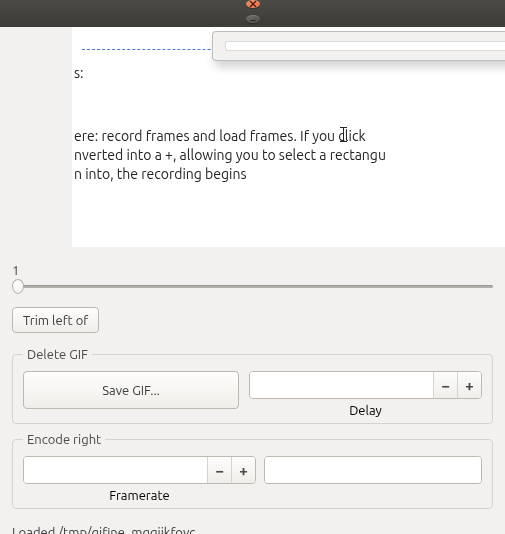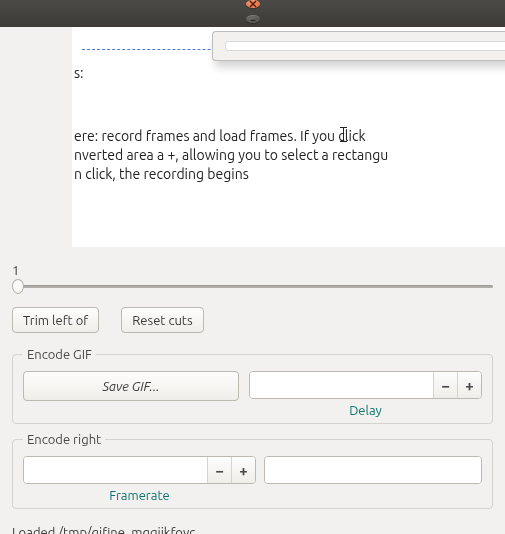--- a/index.html
+++ b/index.html
@@ -98,21 +98,21 @@
   }
   .slider-track .thumb {
     position: absolute; left: 0; top: 0;
     width: 12px; height: 15px;
     background: radial-gradient(circle at 40% 30%, #fff, #f2efe9);
     border: 1px solid #b3afa8;
     border-radius: 50% 50% 50% 50% / 45% 45% 55% 55%;
   }
 
   .button-row {
-    display: flex; gap: 22px; padding: 8px 12px 10px 12px; flex-wrap: nowrap; align-items: center;
+    display: flex; gap: 10px; padding: 8px 12px 10px 12px; flex-wrap: nowrap; align-items: center;
   }
   .btn {
     background: linear-gradient(#fdfdfc, #f0eeea);
     border: 1px solid #bdb8b0;
     border-radius: 4px;
     font-size: 13px; color: #3c3c3c;
     padding: 5px 10px;
     cursor: pointer;
     white-space: nowrap;
     box-shadow: inset 0 1px 0 #fff;
@@ -123,41 +123,41 @@
     border: 1px solid #d6d3ce;
     border-radius: 4px;
     padding: 10px 10px 6px 10px;
   }
   fieldset.group > legend {
     font-size: 13px; color: #4a4a4a; padding: 0 4px;
   }
   .group-row { display: flex; gap: 10px; align-items: flex-start; }
   .save-btn {
     flex: 0 0 216px;
-    height: 30px;
-    display: flex; align-items: center; justify-content: center; font-style: italic;
+    height: 38px;
+    display: flex; align-items: center; justify-content: center;
   }
   .spin-wrap { flex: 1; display: flex; flex-direction: column; align-items: center; }
   .spin-wrap.small { flex: 1; }
   .spinbox {
     display: flex; width: 100%;
     border: 1px solid #bdb8b0; border-radius: 4px; overflow: hidden;
     background: #fff; height: 28px;
   }
   .spinbox input {
     flex: 1; border: none; outline: none; padding: 0 6px; font-size: 13px; background: #fff;
   }
   .spinbox .step {
     width: 24px; display: flex; align-items: center; justify-content: center;
     border-left: 1px solid #d6d3ce;
     background: linear-gradient(#fdfdfc, #f0eeea);
     font-size: 15px; color: #4a4a4a; cursor: pointer; user-select: none;
     font-weight: bold;
   }
-  .spin-label { font-size: 13px; color: #0f766e; margin-top: 4px; }
+  .spin-label { font-size: 13px; color: #000000; margin-top: 4px; }
 
   .video-row { display: flex; gap: 8px; align-items: flex-start; }
   .video-row .save-btn { flex: 0 0 140px; }
   .video-row .spin-wrap { flex: 1; }
 
   .status {
     padding: 8px 12px 6px 12px;
     font-size: 13px; color: #3c3c3c;
   }
 </style>
@@ -187,44 +187,43 @@
 <div class="content">
 
   <div class="preview-area">
     <div class="preview-doc">
       <div class="dashed"></div>
       <div class="popup-edge">
           <div class="inner-line"></div>
         </div>
       <div class="doc-text">s:</div>
       <div class="doc-text block2"><span>ere: record frames and load frames. If you click </span>
-<span>nverted area a +, allowing you to select a rectangu</span>
-<span>n click, the recording begins</span></div>
+<span>nverted into a +, allowing you to select a rectangu</span>
+<span>n into, the recording begins</span></div>
       <div class="cursor-caret">
           <span class="bar-top"></span>
           <span class="bar-bot"></span>
         </div>
     </div>
   </div>
 
   <div class="slider-row">
     <div class="slider-label">1</div>
     <div class="slider-track">
       <div class="rail"></div>
       <div class="thumb"></div>
     </div>
   </div>
 
   <div class="button-row">
     <button class="btn">Trim left of</button>
-    <button class="btn">Reset cuts</button>
   </div>
 
   <fieldset class="group">
-    <legend>Encode GIF</legend>
+    <legend>Delete GIF</legend>
     <div class="group-row">
       <button class="btn save-btn">Save GIF...</button>
       <div class="spin-wrap">
         <div class="spinbox">
           <input type="text" value="" style="">
           <span class="step">−</span>
           <span class="step">+</span>
         </div>
         <div class="spin-label">Delay</div>
       </div>

